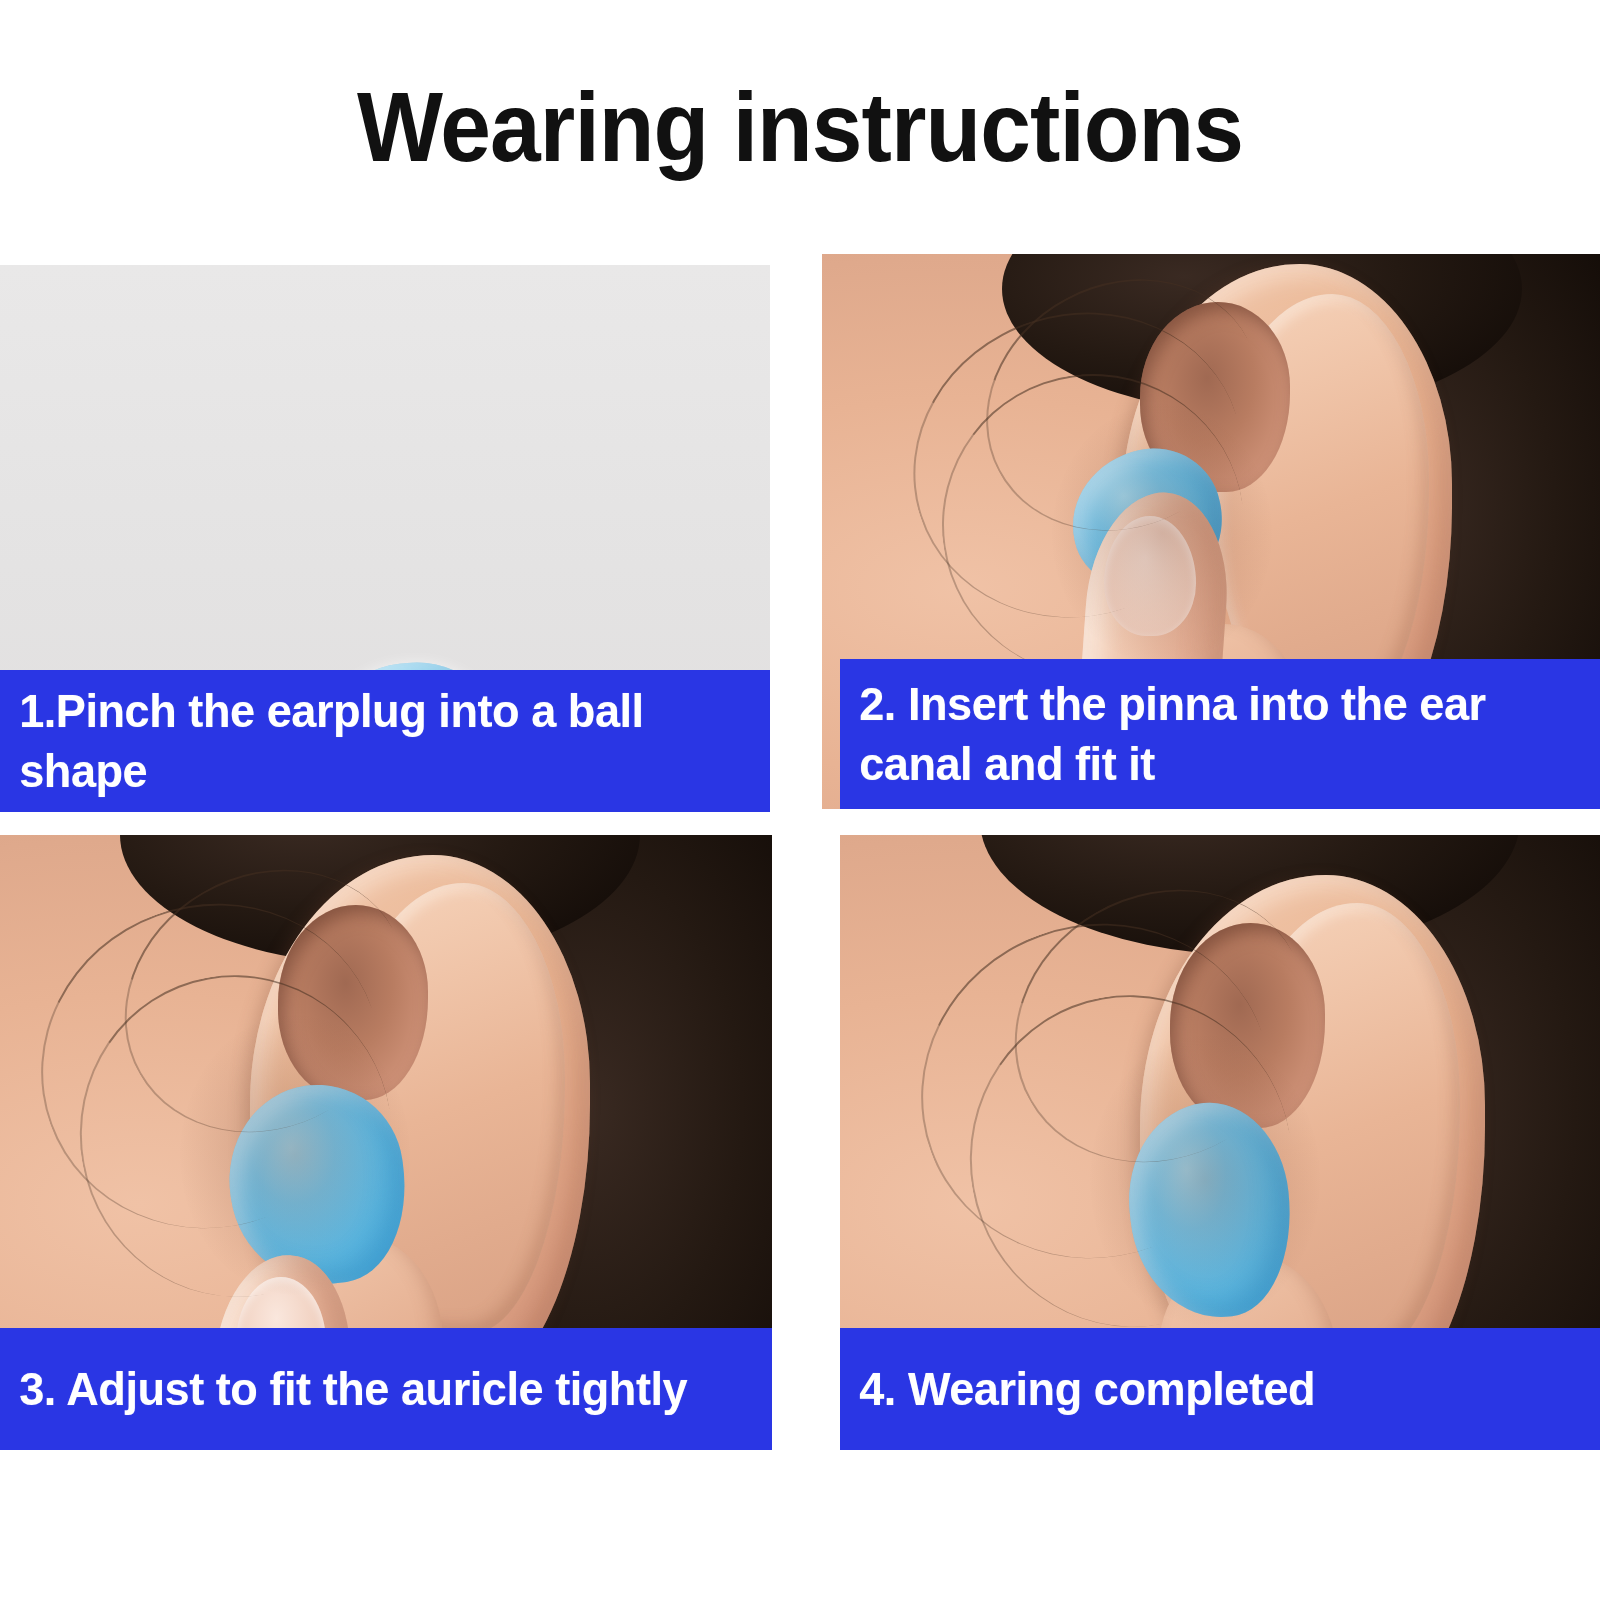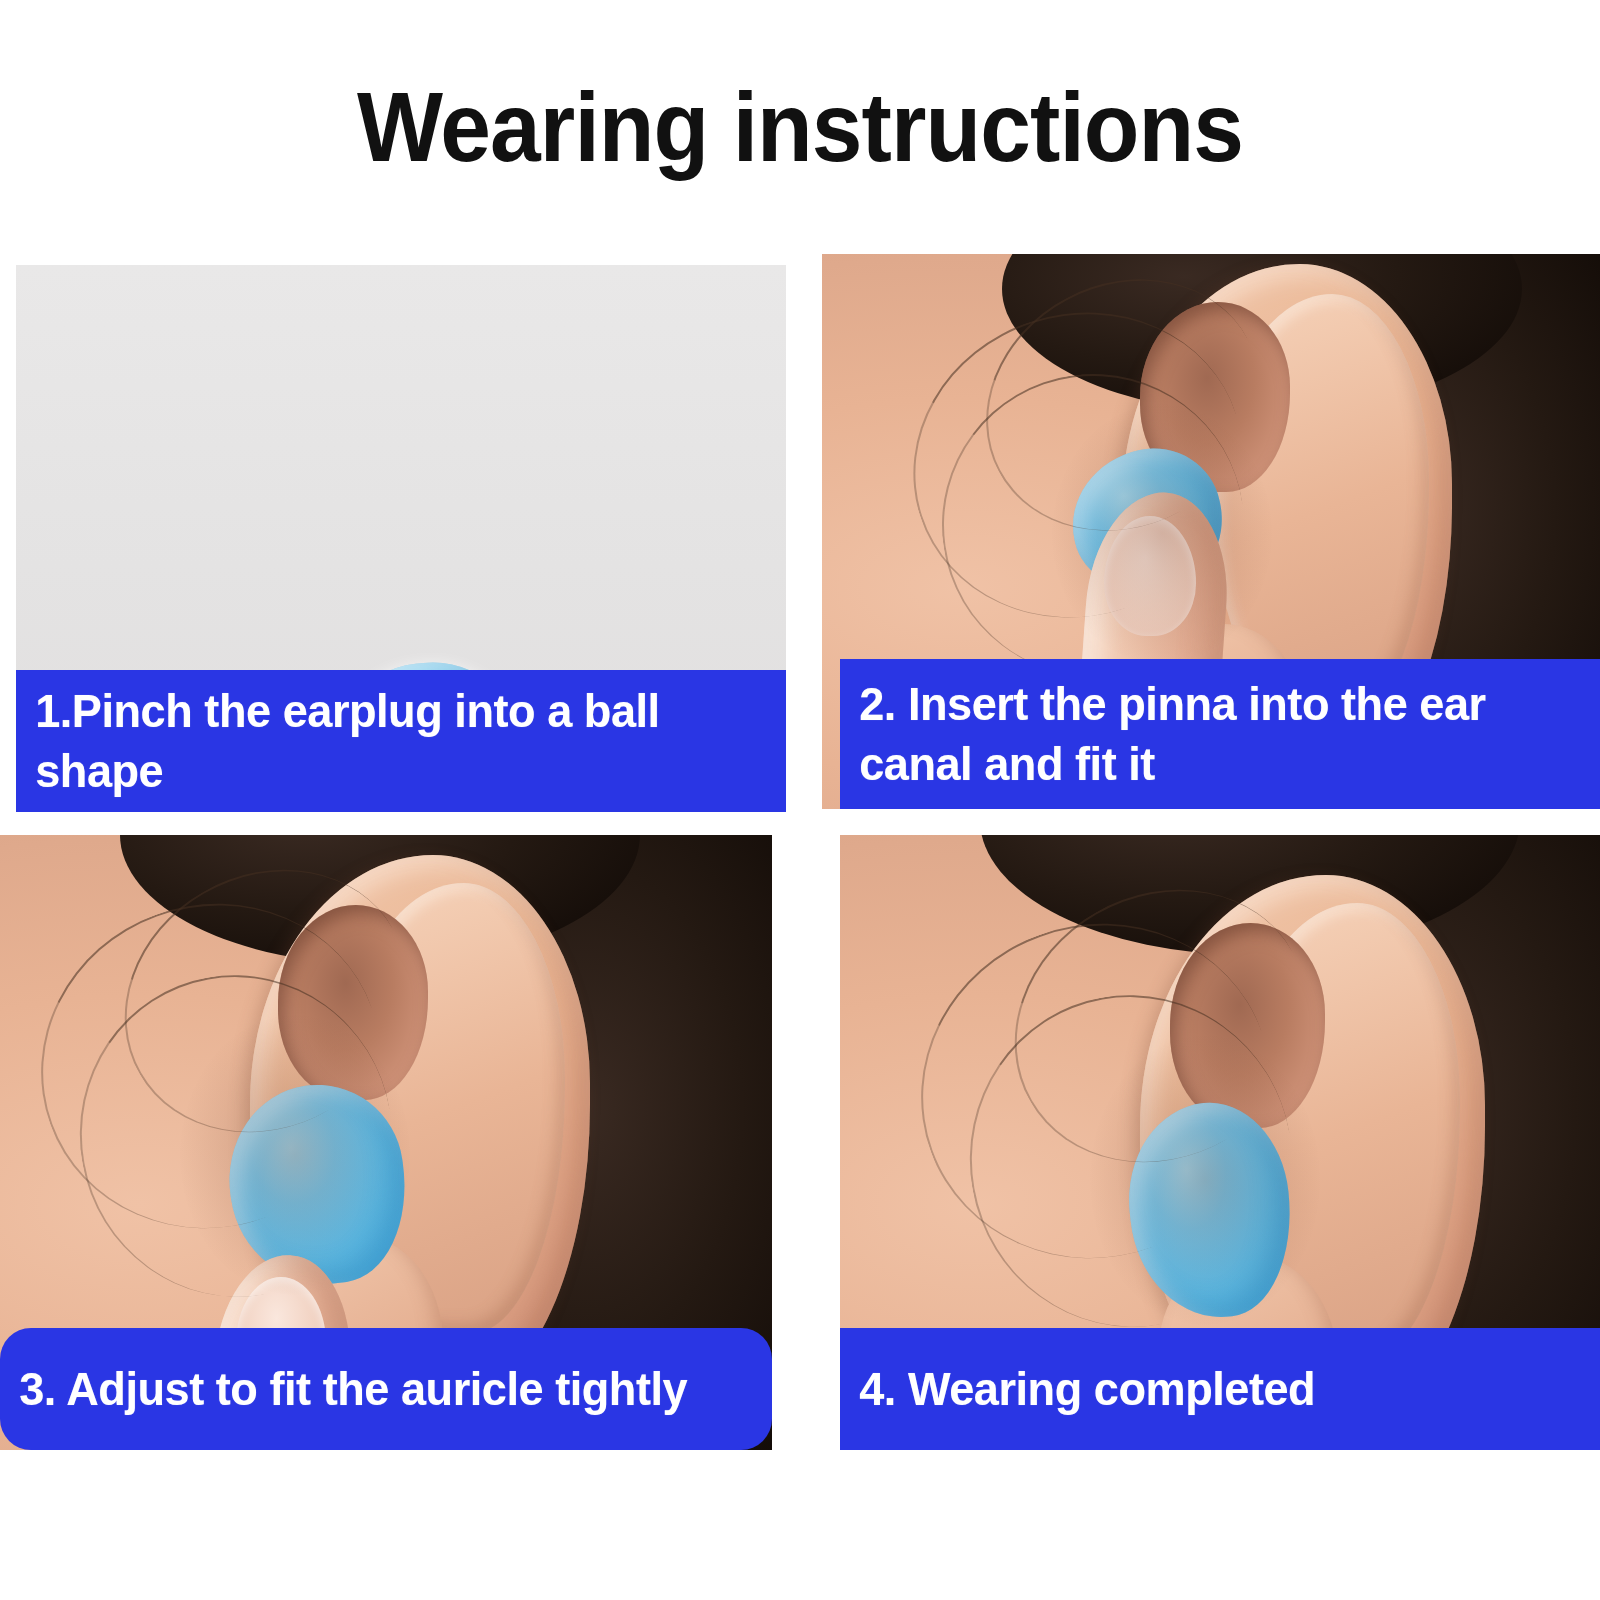--- a/index.html
+++ b/index.html
@@ -63,28 +63,28 @@
     font-size: 47px;
     line-height: 60px;
     padding: 0 0 0 20px;
     letter-spacing: -0.5px;
     transform: scaleX(0.96);
     transform-origin: left center;
     text-shadow: 0 0 1px rgba(255,255,255,0.35);
   }
 
   
-  #panel-1 { left: 16px;   top: 265px;  width: 770px;  height: 547px; }
+  #panel-1 { left: 0px;   top: 265px;  width: 770px;  height: 547px; }
   #panel-2 { left: 822px; top: 254px;  width: 778px;  height: 555px; }
   #panel-3 { left: 0px;   top: 835px;  width: 772px;  height: 615px; }
   #panel-4 { left: 840px; top: 835px;  width: 760px;  height: 615px; }
 
   #panel-1 .caption-bar { height: 142px; }
   #panel-2 .caption-bar { height: 150px; left: 18px; width: 760px; }
-  #panel-3 .caption-bar { height: 122px; border-radius: 31px; }
+  #panel-3 .caption-bar { height: 122px; }
   #panel-4 .caption-bar { height: 122px; }
 
   
   .p1-bg {
     position: absolute; inset: 0;
     background: linear-gradient(180deg,#e9e8e8 0%, #e4e3e3 55%, #e1dfdf 100%);
   }
   .finger {
     position: absolute;
     background: linear-gradient(100deg,#f6dccb 0%, #eec3ab 28%, #e0a98e 62%, #d39a7f 100%);

